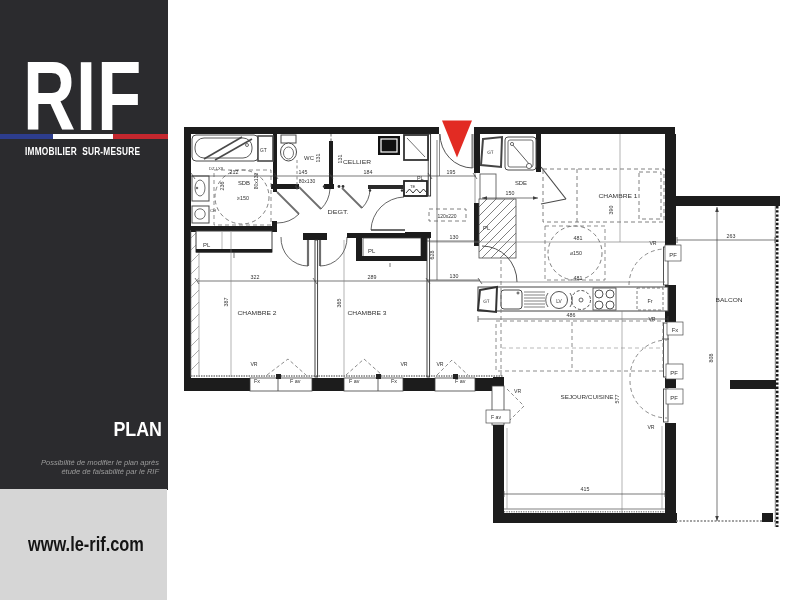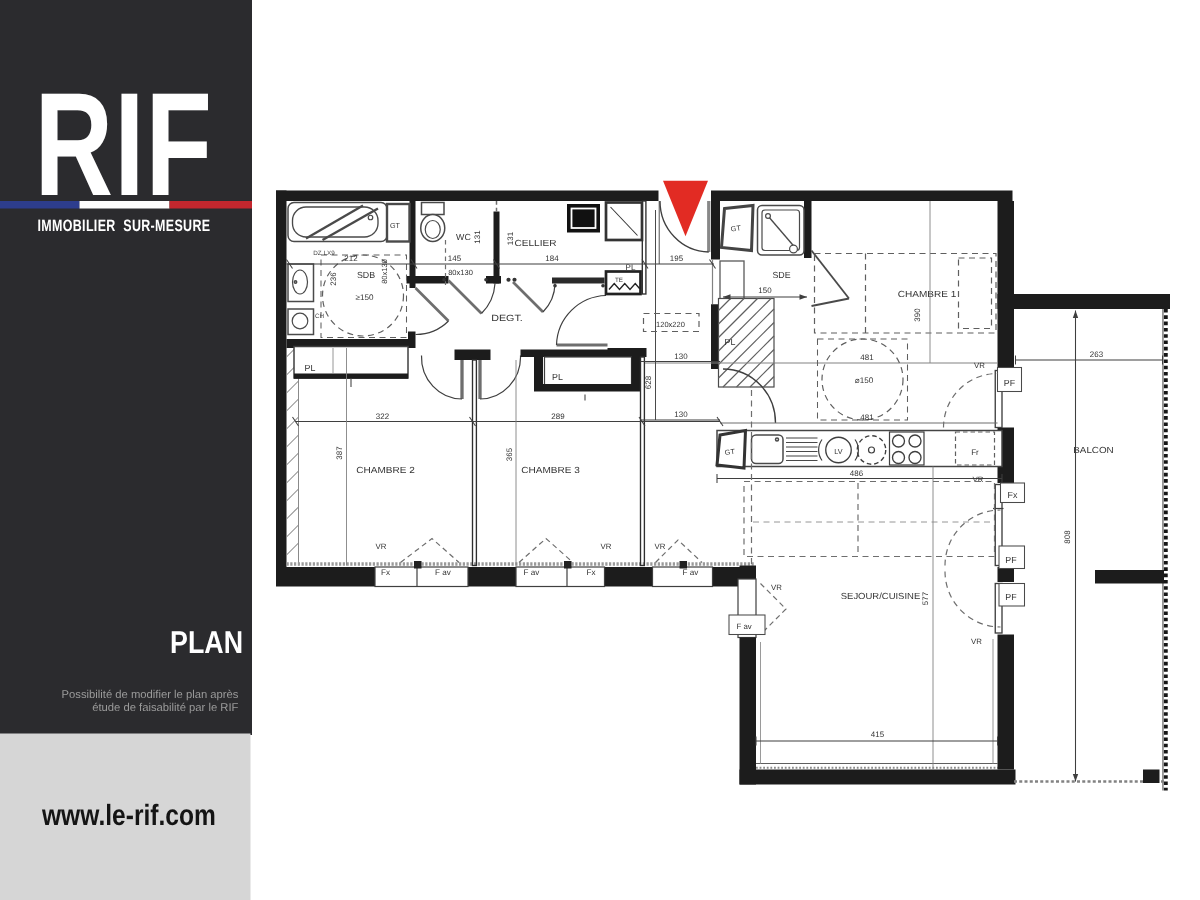--- a/index.html
+++ b/index.html
@@ -16,21 +16,21 @@
 <div class="abs" style="left:0;top:134px;width:53px;height:5px;background:#2d3d8d;"></div>
 
 <div class="abs" style="left:53px;top:134px;width:60px;height:5px;background:#fdfdfd;"></div>
 
 <div class="abs" style="left:113px;top:134px;width:55px;height:5px;background:#c4272e;"></div>
 
 <div class="abs" style="left:25px;top:144.5px;color:#fff;font-weight:700;font-size:11px;letter-spacing:.3px;transform:scaleX(.755);transform-origin:left top;">IMMOBILIER&nbsp;&nbsp;SUR-MESURE</div>
 
 <div class="abs" style="left:0;top:417px;width:162px;text-align:right;color:#fff;font-weight:700;font-size:21px;transform:scaleX(.85);transform-origin:right top;">PLAN</div>
 
-<div class="abs" style="left:0;top:458px;width:159px;text-align:right;color:#9b9b9b;font-size:7.5px;line-height:9px;">Possibilité de modifier le plan après<br>étude de faisabilité par le RIF</div>
+<div class="abs" style="left:0;top:458px;width:159px;text-align:right;color:#9b9b9b;font-size:7.5px;line-height:9px;font-style:italic;">Possibilité de modifier le plan après<br>étude de faisabilité par le RIF</div>
 
 <div class="abs" style="left:0;top:489px;width:167px;height:111px;background:#d6d6d6;"></div>
 
 <div class="abs" style="left:28px;top:533px;color:#141414;font-weight:700;font-size:19.5px;transform:scaleX(.84);transform-origin:left top;">www.le-rif.com</div>
 
 <svg class="abs" style="left:0;top:0;" width="800" height="600" viewBox="0 0 800 600" xmlns="http://www.w3.org/2000/svg">
 <g fill="none" stroke="none" font-family="Liberation Sans,sans-serif">
 
 <rect x="184" y="127" width="255" height="7" fill="#1c1c1c"></rect>
 

